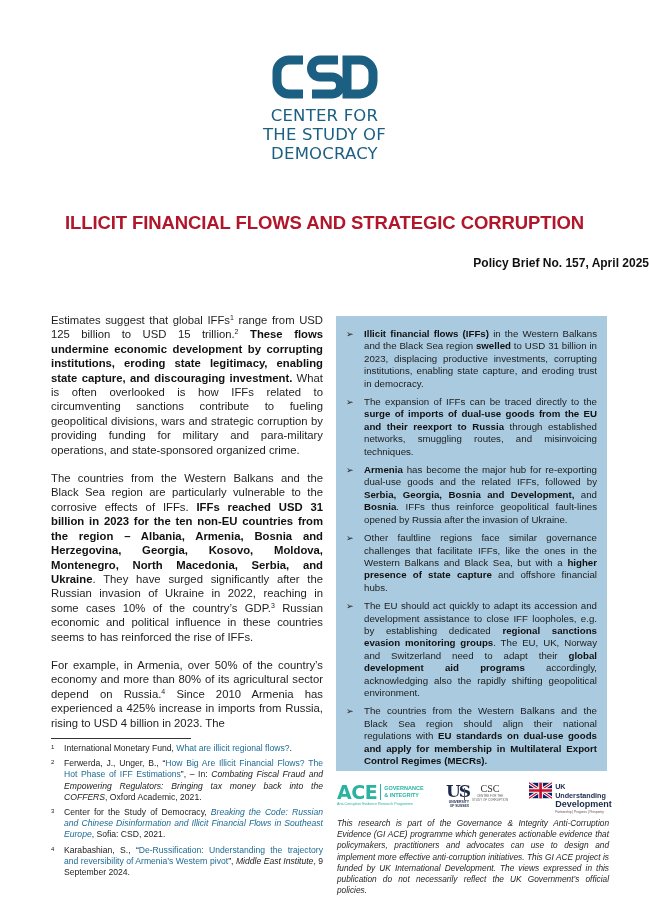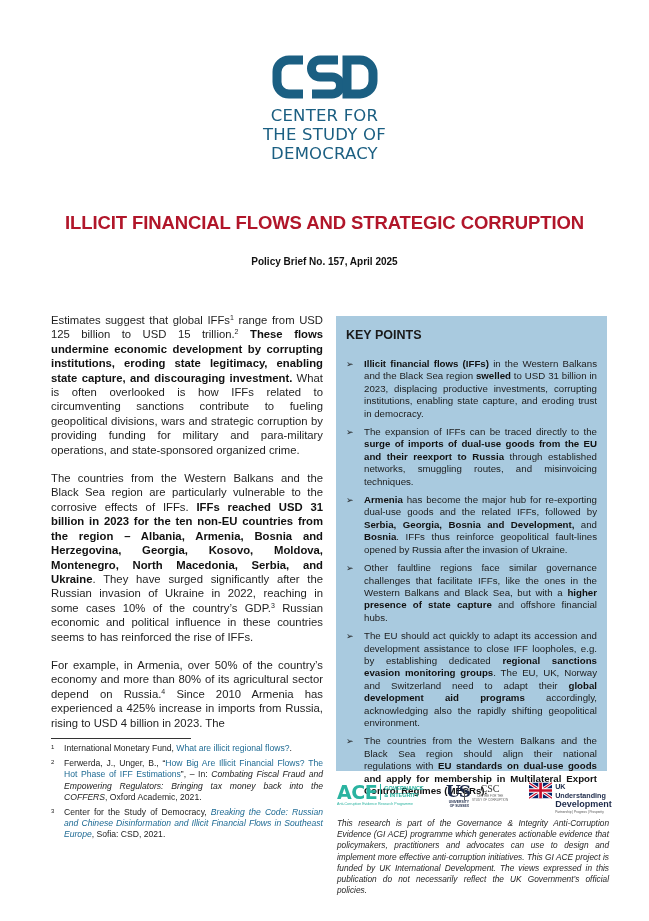--- a/index.html
+++ b/index.html
@@ -9,22 +9,22 @@
   
   .logo { position: absolute; left: 0; right: 0; top: 52px; text-align: center; }
   .logo-mark { display: inline-block; }
   .logo-text { color: #1b5f82; font-size: 16.5px; line-height: 19px; letter-spacing: 0.2px;
                font-family: "DejaVu Sans", sans-serif; margin-top: 0; }
 
   
   .title { position: absolute; left: 0; right: 0; top: 212px; text-align: center;
            color: #b1162a; font-weight: bold; font-size: 18.5px; letter-spacing: -0.1px;
            font-family: "Liberation Sans", sans-serif; }
-  .subtitle { position: absolute; left: 0; right: 0; top: 256px; text-align: center;
-              font-weight: bold; font-size: 10px; color: #111; }
+  .subtitle { position: absolute; left: 0; right: 0; top: 256px; text-align: right;
+              font-weight: bold; font-size: 12px; color: #111; }
 
   
   .left { position: absolute; left: 51px; top: 313px; width: 272px;
           font-size: 11.3px; line-height: 14.4px; text-align: justify; color: #1e1e1e; }
   .left p { margin: 0 0 14px 0; }
   .left b { font-weight: bold; color: #111; }
   sup { font-size: 7px; line-height: 0; vertical-align: 4px; }
 
   .fn-rule { position: absolute; left: 51px; top: 738px; width: 140px; height: 0;
              border-top: 1px solid #333; }
@@ -109,24 +109,27 @@
     <span class="fn-body"><span>International Monetary Fund, </span><a>What are illicit regional flows?</a><span>.</span></span>
   </div>
   <div class="fn">
     <span class="fn-num">2</span>
     <span class="fn-body"><span>Ferwerda, J., Unger, B., “</span><a>How Big Are Illicit Financial Flows? The Hot Phase of IFF Estimations</a><span>”, – In: </span><i>Combating Fiscal Fraud and Empowering Regulators: Bringing tax money back into the COFFERS</i><span>, Oxford Academic, 2021.</span></span>
   </div>
   <div class="fn">
     <span class="fn-num">3</span>
     <span class="fn-body"><span>Center for the Study of Democracy, </span><a style="font-style:italic">Breaking the Code: Russian and Chinese Disinformation and Illicit Financial Flows in Southeast Europe</a><span>, Sofia: CSD, 2021.</span></span>
   </div>
+  <div class="fn">
+    <span class="fn-num">4</span>
+    <span class="fn-body"><span>Karabashian, S., “</span><a>De-Russification: Understanding the trajectory and reversibility of Armenia’s Western pivot</a><span>”, </span><i>Middle East Institute</i><span>, 9 September 2024.</span></span>
+  </div>
 </div>
 
 <div class="kp">
-  <div class="kp-title">KEY POINTS</div>
   <ul>
     <li>
       <span class="arrow">➢</span>
       <span class="txt"><b>Illicit financial flows (IFFs)</b><span> in the Western Balkans and the Black Sea region </span><b>swelled</b><span> to USD 31 billion in 2023, displacing productive investments, corrupting institutions, enabling state capture, and eroding trust in democracy.</span></span>
     </li>
     <li>
       <span class="arrow">➢</span>
       <span class="txt"><span>The expansion of IFFs can be traced directly to the </span><b>surge of imports of dual-use goods from the EU and their reexport to Russia</b><span> through established networks, smuggling routes, and misinvoicing techniques.</span></span>
     </li>
     <li>

